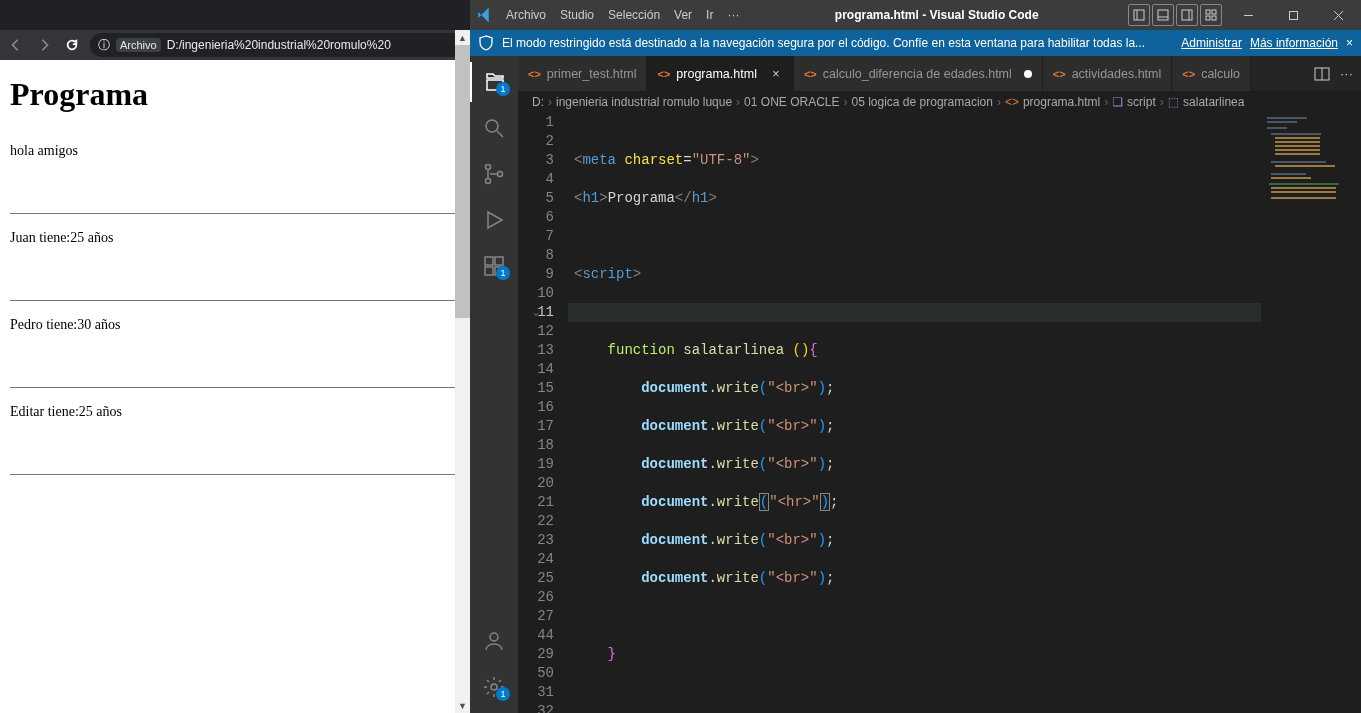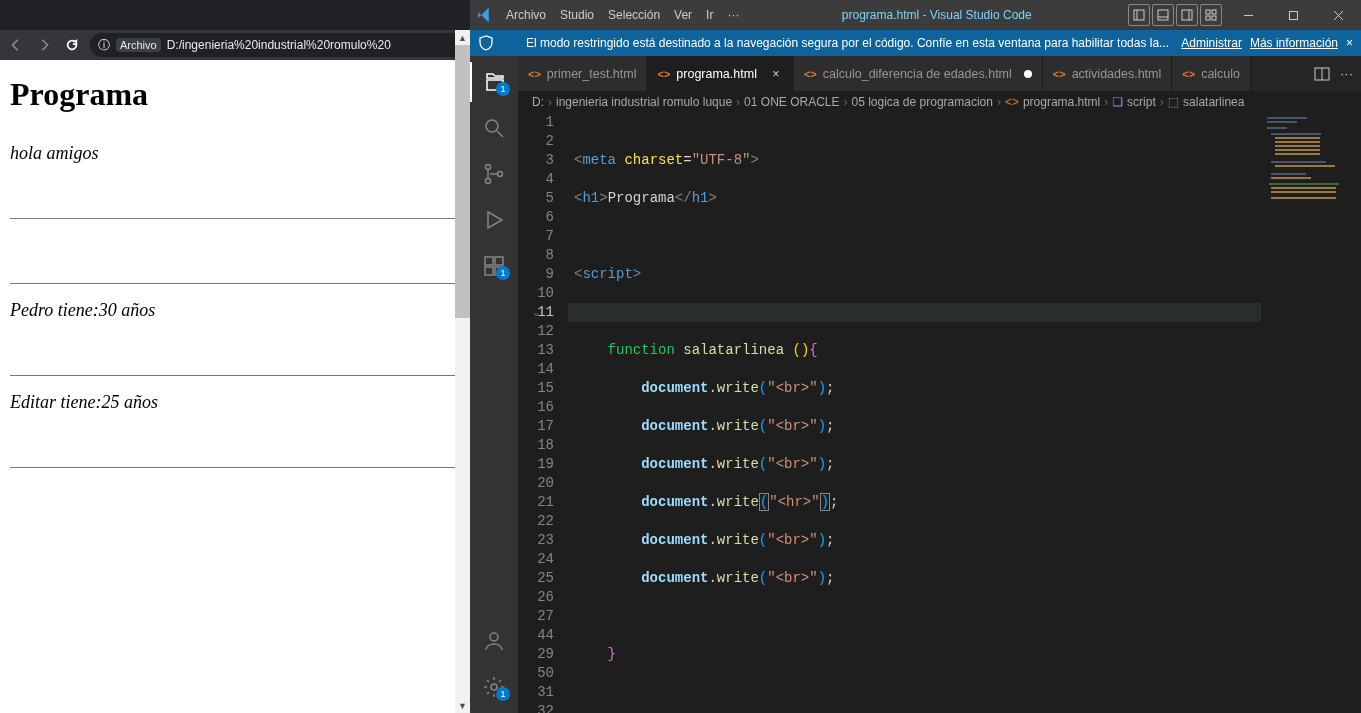--- a/index.html
+++ b/index.html
@@ -9,43 +9,43 @@
 .browser { width:470px; height:100%; display:flex; flex-direction:column; background:#fff; position:relative; }
 .tab-strip { height:30px; background:#202124; }
 .toolbar { height:30px; background:#35363a; display:flex; align-items:center; padding:0 6px; gap:8px; }
 .nav-btn { width:20px; height:20px; display:flex; align-items:center; justify-content:center; cursor:pointer; }
 .nav-btn svg { width:14px; height:14px; stroke:#fff; stroke-width:2; fill:none; }
 .nav-btn.dis svg { stroke:#888; }
 .omni { flex:1; height:24px; background:#202124; border-radius:12px; display:flex; align-items:center; color:#e8eaed; font-size:12px; padding:0 8px; gap:6px; overflow:hidden; white-space:nowrap; }
 .omni-label { background:#3c4043; border-radius:4px; padding:1px 4px; font-size:11px; }
 .doc { padding:16px 10px; font-family:"Times New Roman",serif; color:#000; overflow-y:auto; }
 .doc h1 { font-size:32px; font-weight:bold; margin-bottom:30px; }
-.doc .big { font-size:18px; display:block; margin:16px 0 4px;font-style:italic; }
+.doc .big { font-size:14px; display:block; margin:16px 0 4px; }
 .doc hr { border:none; border-top:1px solid #777; margin:14px 0; }
 .scrollbar-left { position:absolute; right:0; top:30px; width:15px; height:calc(100% - 30px); background:#f1f1f1; display:flex; flex-direction:column; align-items:center; }
 .sarrow { height:15px; font-size:9px; color:#505050; display:flex; align-items:center; justify-content:center; cursor:pointer; }
 .sthumb { width:15px; height:40%; background:#c1c1c1; cursor:pointer; }
 
 
 .vscode { flex:1; height:100%; display:flex; flex-direction:column; background:#1e1e1e; color:#ccc; font-size:13px; }
 
 .titlebar { height:30px; background:#3c3c3c; display:flex; align-items:center; font-size:12px; }
 .tb-icon { width:30px; display:flex; justify-content:center; color:#5da9e1; }
 .tb-menus { display:flex; gap:2px; }
 .tb-menus span { padding:4px 6px; cursor:pointer; }
-.tb-title { flex:1; text-align:center; color:#7dd3fc; }
+.tb-title { flex:1; text-align:center; color:#ffffff;font-weight:bold; }
 .tb-layout { display:flex; gap:2px; padding-right:4px; }
 .tb-layout .lb { width:22px; height:22px; display:flex; align-items:center; justify-content:center; cursor:pointer; border:1px solid #888; border-radius:2px; }
 .tb-layout .lb svg { stroke:#ccc; fill:none; }
 .winctl { display:flex; }
 .winctl div { width:45px; height:30px; display:flex; align-items:center; justify-content:center; cursor:pointer; }
 .winctl svg { stroke:#ccc; stroke-width:1; fill:none; width:11px; height:11px; }
 
 .notification { height:26px; background:#0e639c; color:#fff; display:flex; align-items:center; font-size:12px; padding:0 8px; gap:8px; }
-.notification .txt { flex:1; white-space:nowrap; overflow:hidden; text-overflow:ellipsis;margin-left:24px; }
+.notification .txt { flex:1; white-space:nowrap; overflow:hidden; text-overflow:ellipsis; }
 .notification a { color:#fff; text-decoration:underline; cursor:pointer; }
 .notification .shield { width:16px; height:16px; }
 .notification .close-x { cursor:pointer; }
 
 .mainrow { flex:1; display:flex; overflow:hidden; }
 
 .activitybar { width:48px; background:#333333; display:flex; flex-direction:column; justify-content:space-between; padding:6px 0; }
 .ab-group { display:flex; flex-direction:column; gap:6px; align-items:center; }
 .ab-item { width:48px; height:40px; display:flex; align-items:center; justify-content:center; cursor:pointer; position:relative; }
 .ab-item.active { border-left:2px solid #fff; }
@@ -78,21 +78,21 @@
 .code .line { height:19px; }
 .code .hl { background:#2a2d2e; position:absolute; left:0; right:0; height:19px; z-index:0; }
 .minimap { width:100px; background:#1e1e1e; position:relative; }
 .mm-line { position:absolute; height:2px; background:#4a5568; }
 
 .c-tag { color:#808080; }
 .c-elem { color:#569cd6; }
 .c-attrn { color:#fde047; }
 .c-attrv { color:#ce9178; }
 .c-str { color:#ce9178; }
-.c-kw { color:#22c55e; }
+.c-kw { color:#bef264; }
 .c-fn { color:#dcdcaa; }
 .c-obj { color:#9cdcfe;font-weight:bold; }
 .c-op { color:#d4d4d4; }
 .c-br { color:#ffd700; }
 .c-br2 { color:#da70d6; }
 .c-br3 { color:#179fff; }
 .c-txt { color:#d4d4d4; }
 .bracket-match { border:1px solid #888; }
 </style>
 </head>
@@ -118,21 +118,21 @@
       </div>
     <div class="omni">
       <span>ⓘ</span>
       <span class="omni-label">Archivo</span>
       <span>D:/ingenieria%20industrial%20romulo%20</span>
     </div>
   </div>
   <div class="doc">
     <h1>Programa</h1>
     <span class="big">hola amigos</span><br><br><hr>
-    <br><br><hr>
+    <span class="big">Juan tiene:25 años</span><br><br><hr>
     <span class="big">Pedro tiene:30 años</span><br><br><hr>
     <span class="big">Editar tiene:25 años</span><br><br><hr>
   </div>
   <div class="scrollbar-left">
     <div class="sarrow">▲</div>
     <div class="sthumb"></div>
     <div style="flex:1"></div>
     <div class="sarrow">▼</div>
   </div>
 </div>

